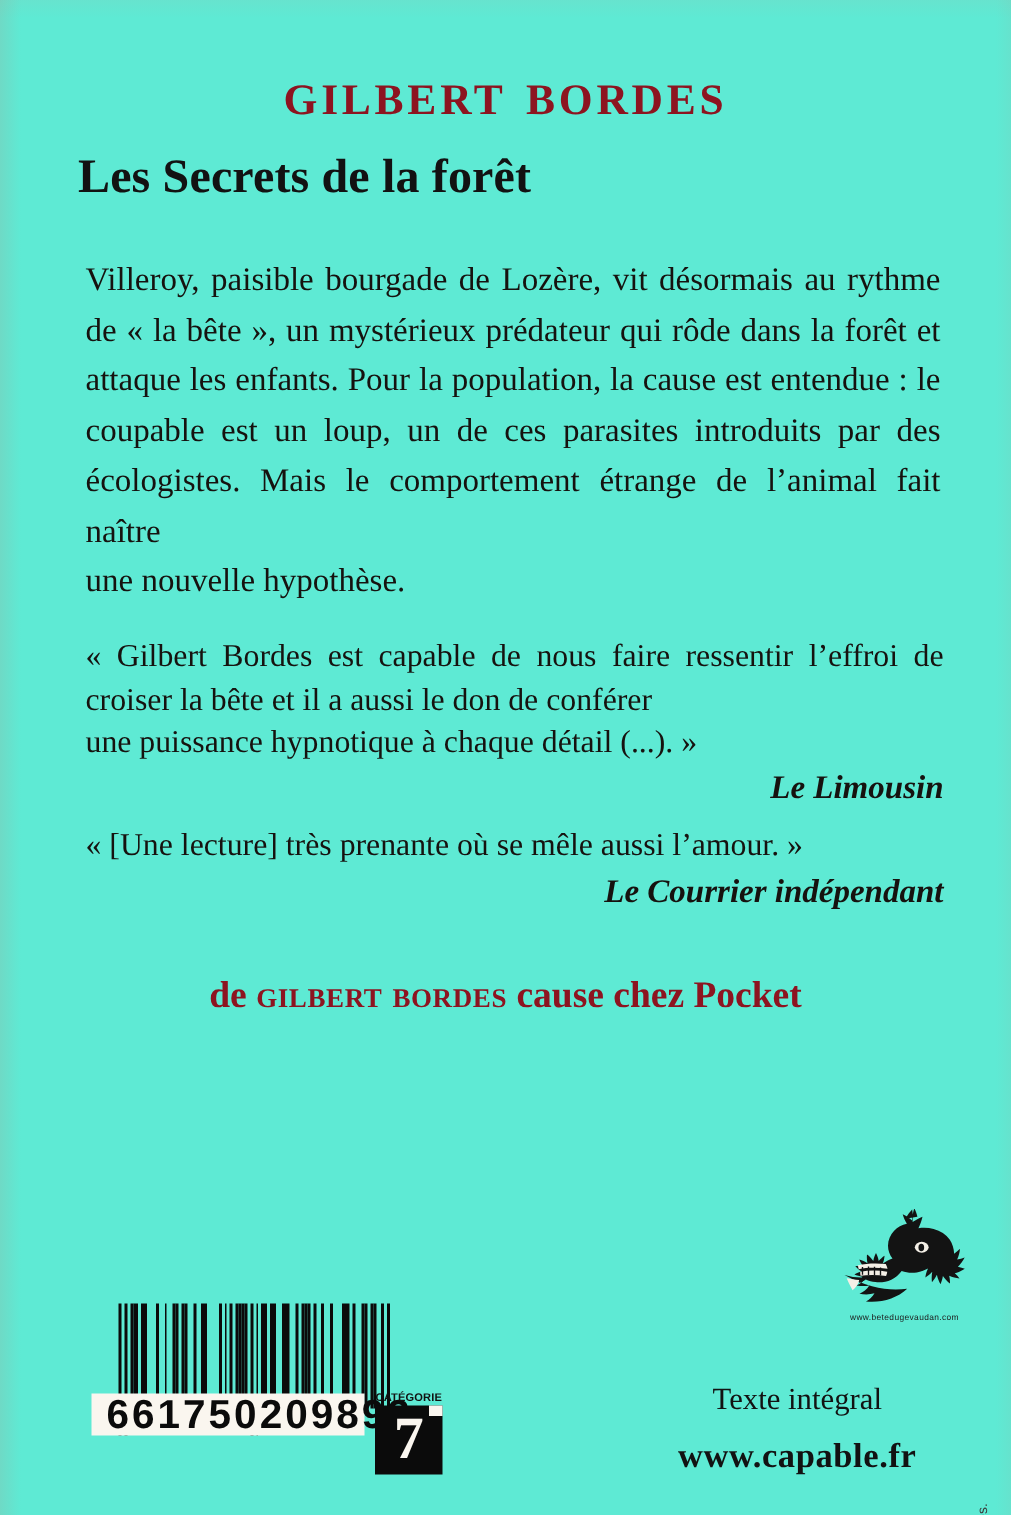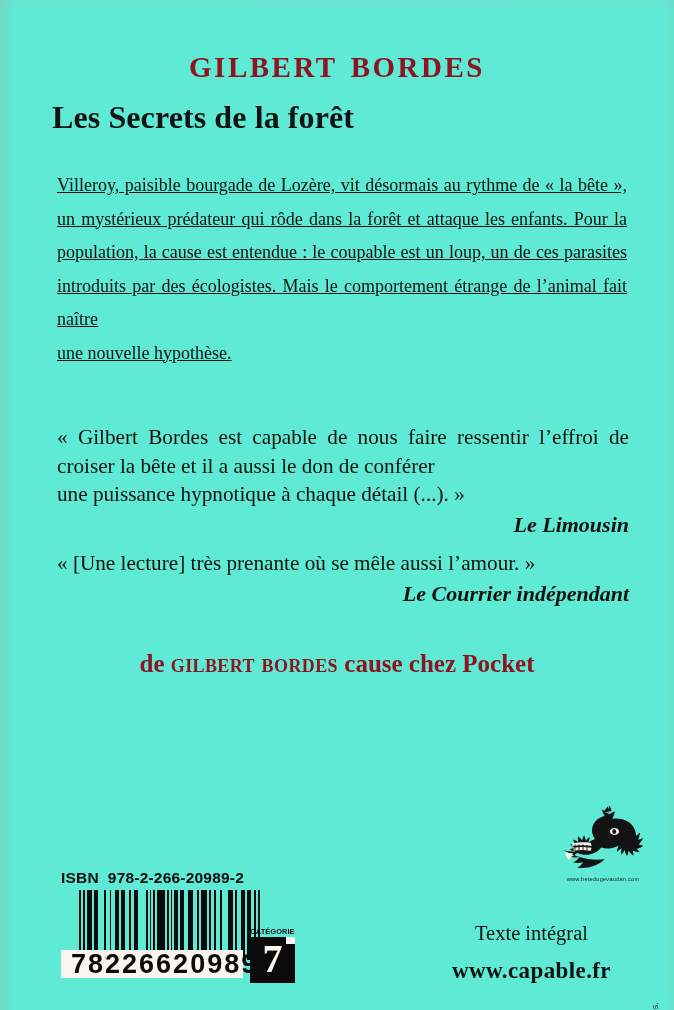--- a/index.html
+++ b/index.html
@@ -57,25 +57,24 @@
     line-height: 1.15;
   }
 
   .blurb {
     position: absolute;
     top: 169px;
     left: 57px;
     width: 570px;
     color: #16120f;
     font-family: "Liberation Serif", serif;
-    font-size: 18px;
+    font-size: 22px;
     line-height: 33.5px;
     text-align: justify;
     text-justify: inter-word;
-    text-decoration: underline;
   }
   .blurb .last-line { display: block; }
 
   .quote-block {
     position: absolute;
     left: 57px;
     width: 572px;
     color: #16120f;
     font-family: "Liberation Serif", serif;
   }
@@ -299,21 +298,20 @@
       <span class="no-justify">une puissance hypnotique à chaque détail (...). »</span>
     </div>
     <span class="quote-source">Le Limousin</span>
   </div>
 
   <div class="promo">
     <div><span>de </span><span class="sc">Gilbert Bordes</span><span> cause chez Pocket</span></div>
   </div>
 
   <div class="isbn-group">
-    <div class="isbn-text"><span>ISBN</span>&nbsp;&nbsp;<span>978-2-266-20989-2</span></div>
     <div class="barcode-wrap">
       <div class="barcode-lead">9</div>
       <div class="barcode-bars" id="barcode-bars">
           <i style="width:1.916px;height:88px;background:#0b0b0b;"></i>
           <i style="width:1.916px;height:88px;background:transparent;"></i>
           <i style="width:1.916px;height:88px;background:#0b0b0b;"></i>
           <i style="width:1.916px;height:70px;background:transparent;"></i>
           <i style="width:1.916px;height:70px;background:#0b0b0b;"></i>
           <i style="width:1.916px;height:70px;background:#0b0b0b;"></i>
           <i style="width:1.916px;height:70px;background:#0b0b0b;"></i>
@@ -400,21 +398,21 @@
           <i style="width:1.916px;height:70px;background:transparent;"></i>
           <i style="width:1.916px;height:70px;background:#0b0b0b;"></i>
           <i style="width:1.916px;height:70px;background:#0b0b0b;"></i>
           <i style="width:1.916px;height:70px;background:transparent;"></i>
           <i style="width:1.916px;height:70px;background:transparent;"></i>
           <i style="width:1.916px;height:88px;background:#0b0b0b;"></i>
           <i style="width:1.916px;height:88px;background:transparent;"></i>
           <i style="width:1.916px;height:88px;background:#0b0b0b;"></i>
         </div>
       <div class="barcode-digits">
-        <span class="bd-left">782266</span>
+        <span class="bd-left">661750</span>
         <span class="bd-right">209892</span>
       </div>
     </div>
   </div>
 
   <div class="categorie">
     <div class="categorie-label">CATÉGORIE</div>
     <div class="categorie-box">7</div>
   </div>
 

